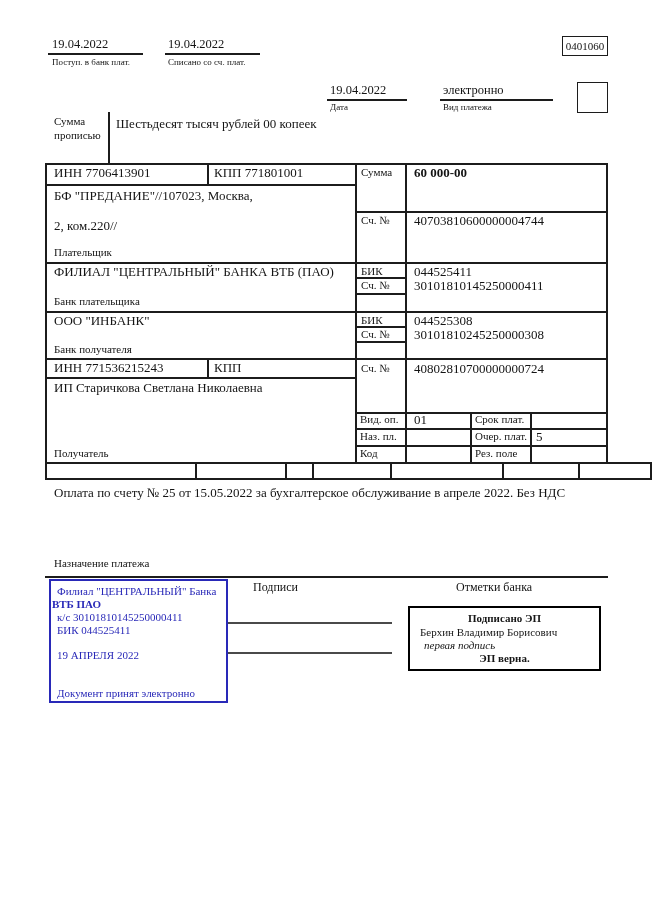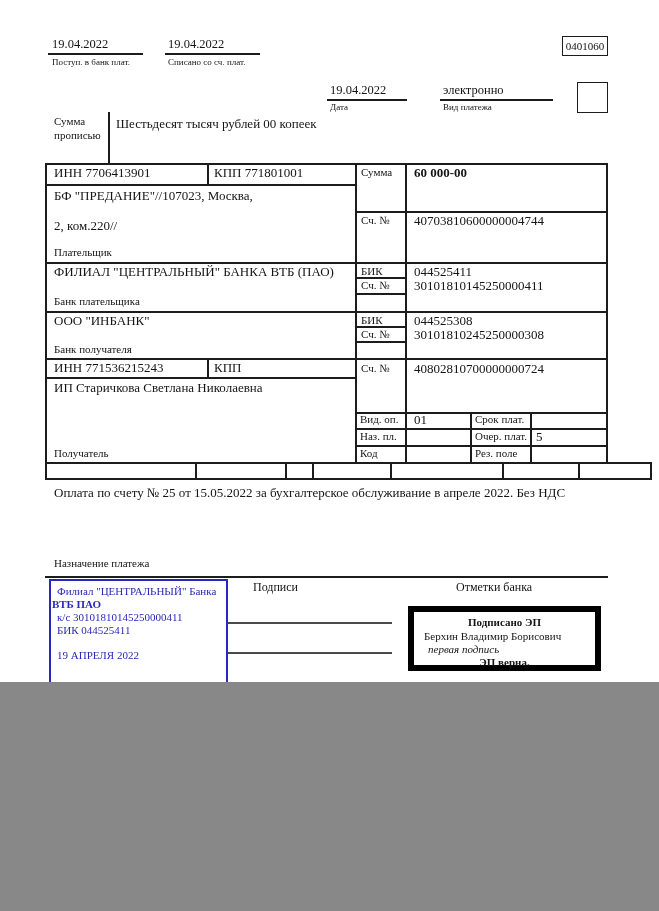--- a/index.html
+++ b/index.html
@@ -1,34 +1,34 @@
 <!DOCTYPE html>
 <html><head>
 <meta charset="utf-8">
 <style>
   html,body{margin:0;padding:0;background:#888;}
-  #page{position:relative;width:659px;height:682px;background:#ffffff;overflow:hidden;
+  #page{position:relative;width:659px;height:911px;background:#ffffff;overflow:hidden;
         font-family:"Liberation Serif",serif;color:#111;}
   .t{position:absolute;white-space:nowrap;line-height:1.05;color:#141414;}
   .s9 {font-size:9px;}
   .s11{font-size:11px;}
   .s12{font-size:12.5px;}
   .s13{font-size:13px;}
   .s14{font-size:12px;}
   .bold{font-weight:bold;}
   .it{font-style:italic;}
   .sans{font-family:"Liberation Sans",sans-serif;}
   .hl{position:absolute;height:2px;background:#1c1c1c;}
   .vl{position:absolute;width:2px;background:#1c1c1c;}
   .thinbox{position:absolute;border:1.5px solid #1c1c1c;box-sizing:border-box;}
   #stamp{position:absolute;left:49px;top:579px;width:179px;height:124px;
          border:2px solid #2929b8;box-sizing:border-box;}
   .st{position:absolute;white-space:nowrap;font-size:11px;line-height:1.1;color:#2929b8;}
   #esign{position:absolute;left:408px;top:606px;width:193px;height:65px;
-         border:6px solid #000000;box-sizing:border-box;}
+         border:2px solid #000000;box-sizing:border-box;}
   .et{position:absolute;white-space:nowrap;font-size:11px;color:#161616;}
   .etc{left:0;right:0;text-align:center;}
   .sig{position:absolute;height:2px;background:#4a4a4a;}
 </style>
 </head>
 <body>
 
 <div id="page">
 
   <div class="t s12" style="left:52px;top:38px;">19.04.2022</div>

